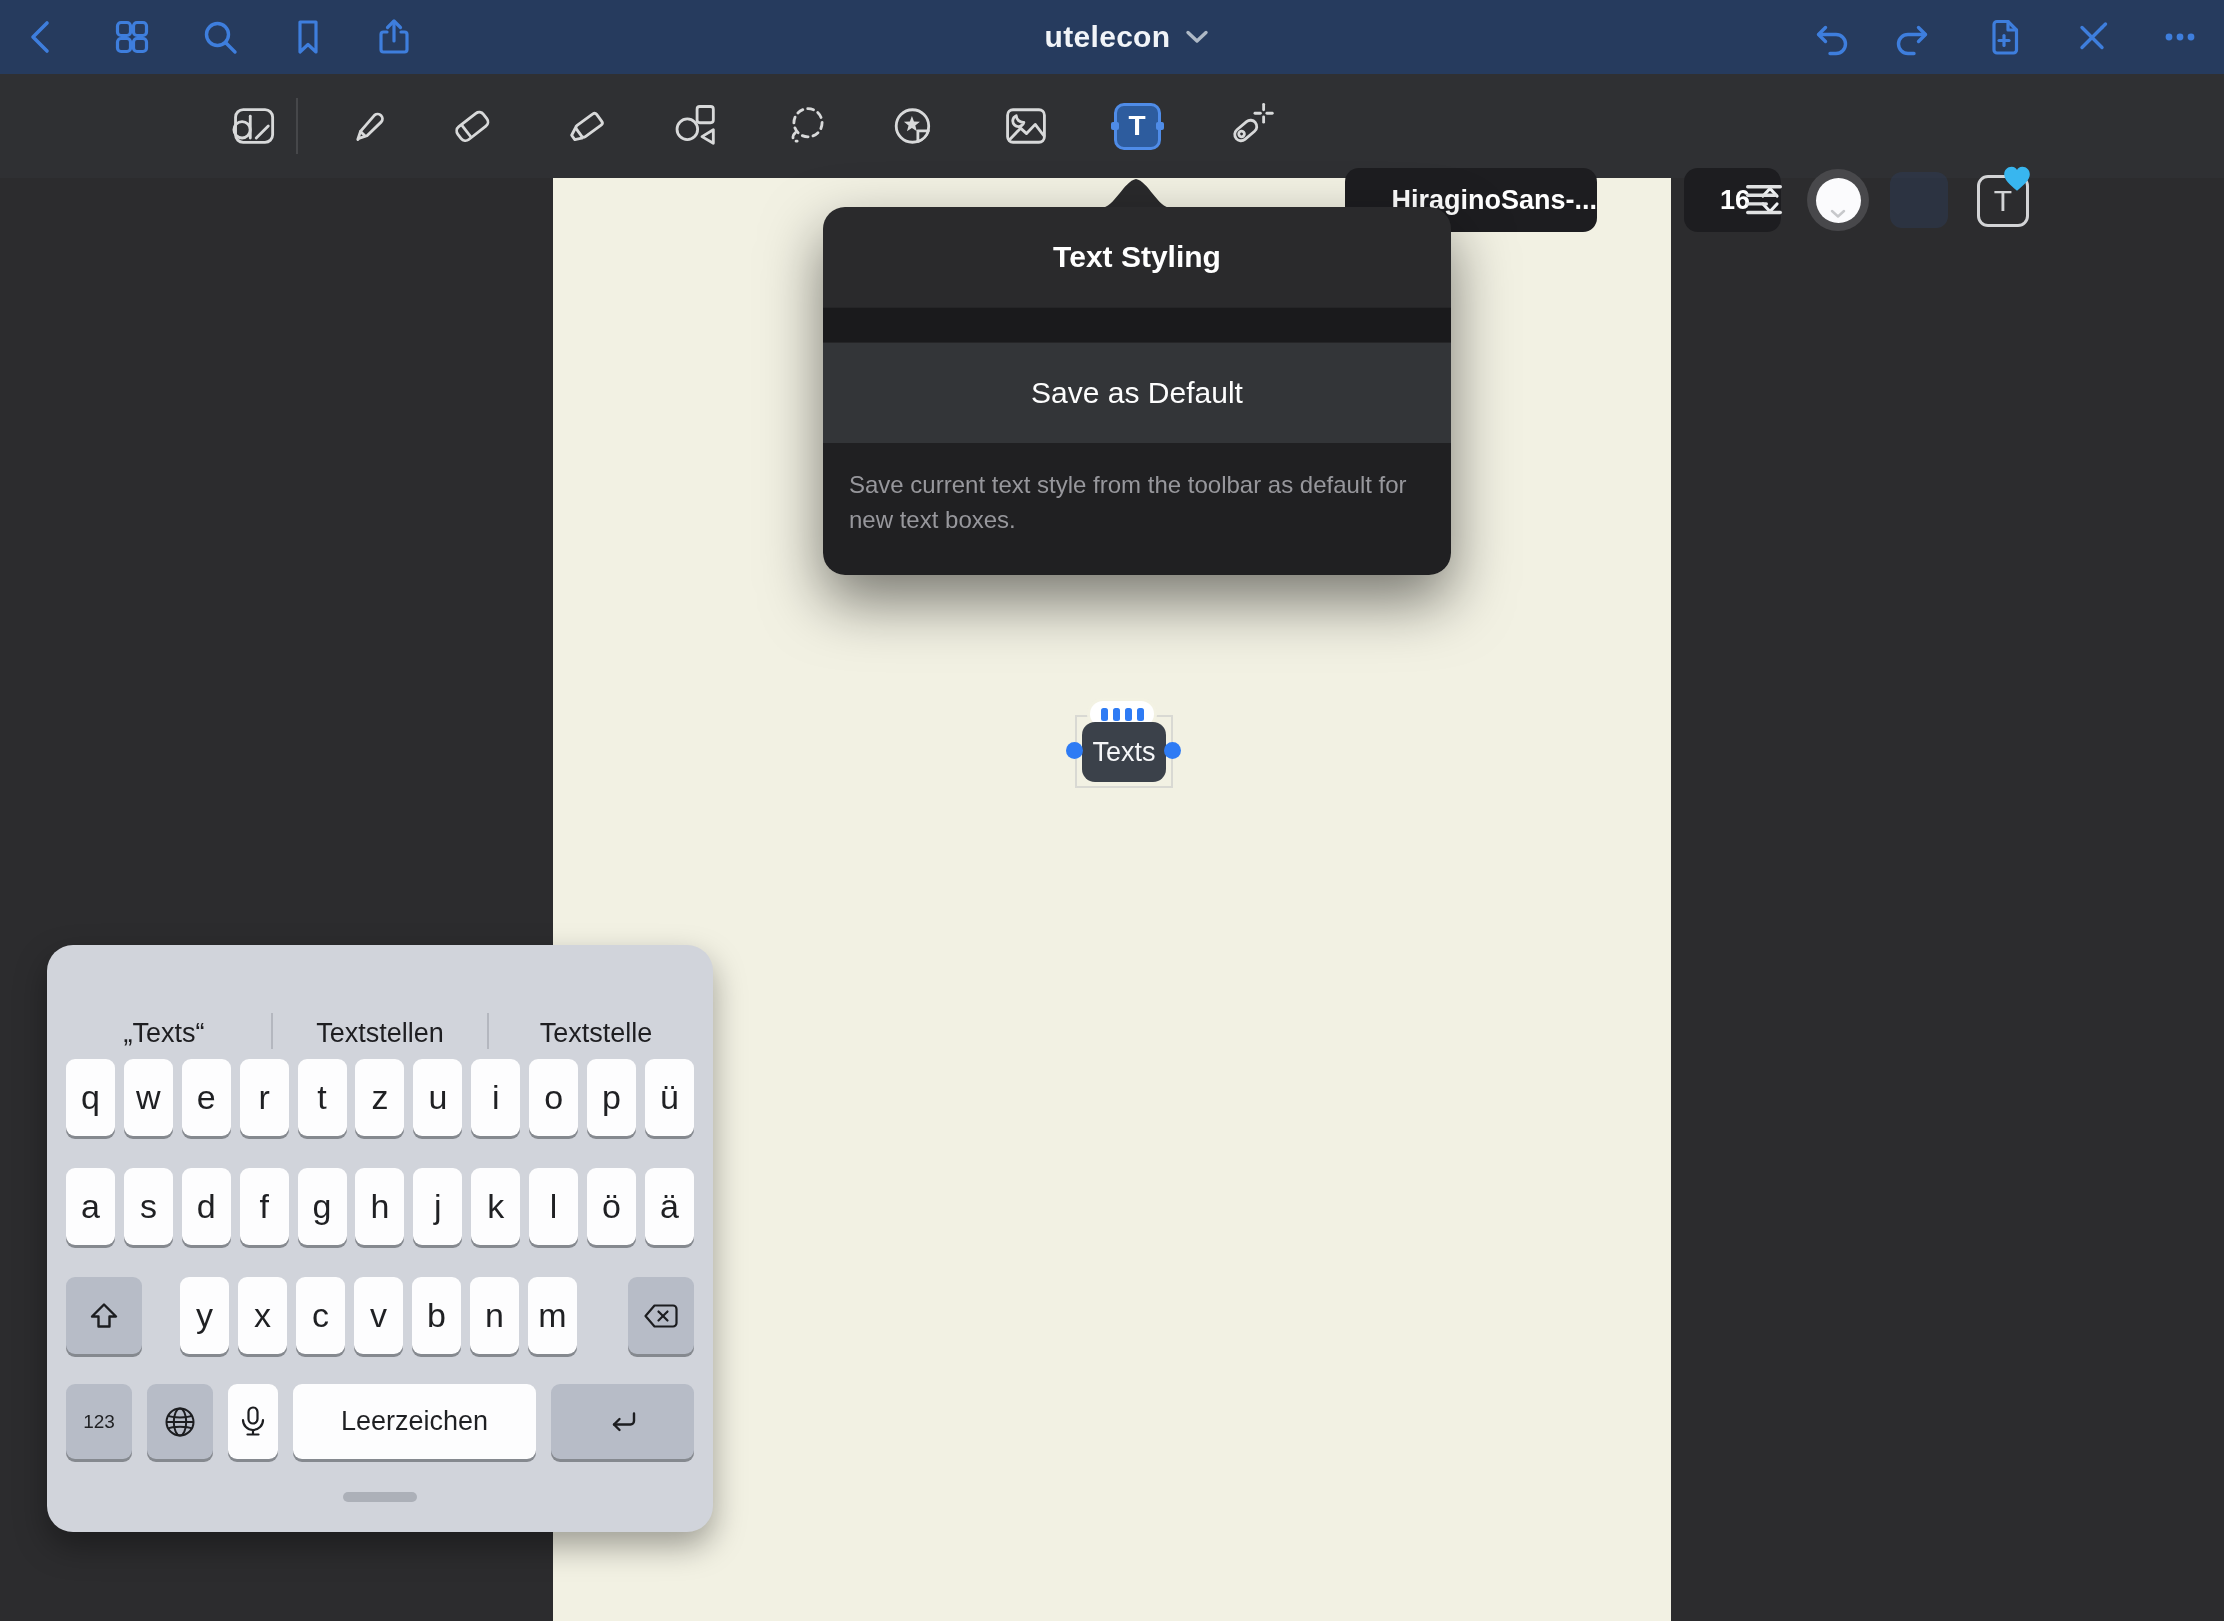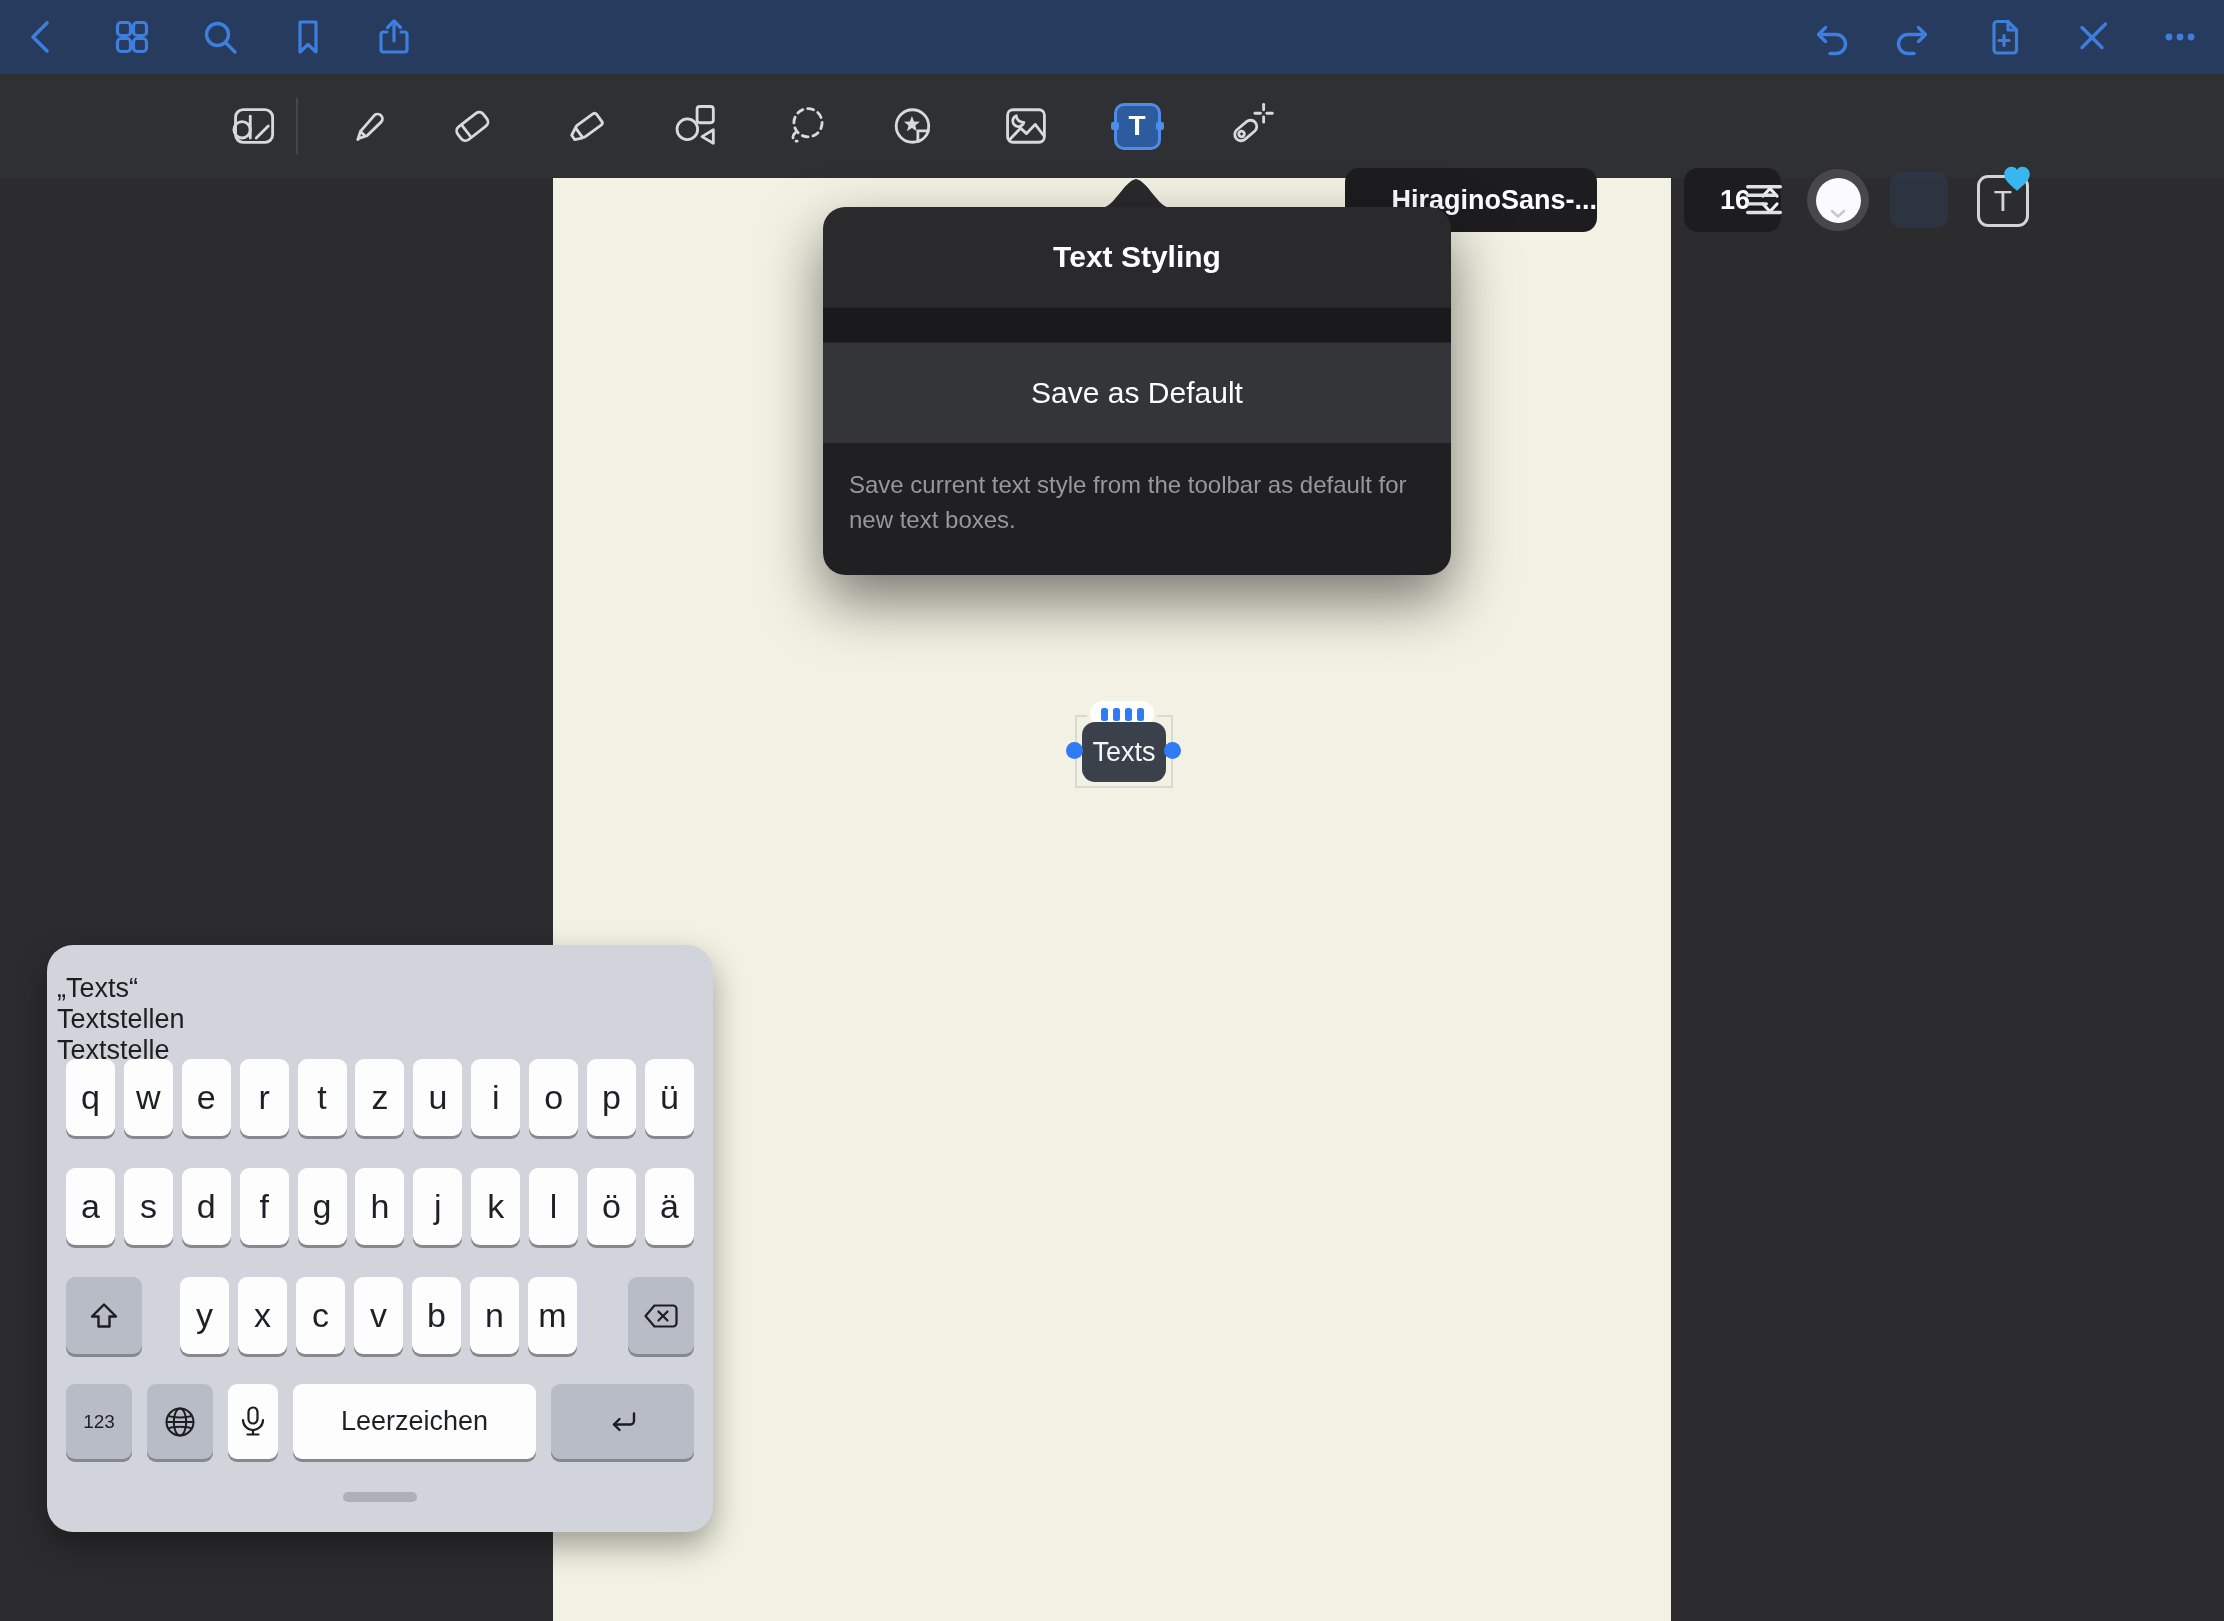--- a/index.html
+++ b/index.html
@@ -60,21 +60,21 @@
   .tb-box { position:absolute; left:1082px; top:722px; width:84px; height:60px; background:#3b414a; border-radius:13px;
             display:flex; align-items:center; justify-content:center; color:#f5f6f8; font-size:27px; }
   .tb-pill { position:absolute; left:1090px; top:701px; width:64px; height:26px; background:#ffffff; border-radius:13px;
              box-shadow:0 0 0 3px rgba(242,241,227,.95); display:flex; align-items:center; justify-content:center; gap:5px; }
   .tb-pill .bar { width:7px; height:13px; border-radius:2.5px; background:#2e7bf4; }
   .tb-handle { position:absolute; width:17px; height:17px; border-radius:50%; background:#2e7bf4; }
 
   
   .keyboard { position:absolute; left:47px; top:945px; width:666px; height:587px; background:#d1d4db;
               border-radius:26px; box-shadow:0 14px 32px rgba(0,0,0,.35); }
-  .sugg { position:absolute; left:10px; right:10px; top:28px; height:56px; display:flex; align-items:flex-start;flex-direction:column; }
+  .sugg { position:absolute; left:10px; right:10px; top:48px; height:56px; display:flex; align-items:flex-end; }
   .sugg-cell { flex:1; text-align:center; font-size:27px; color:#1e1e21; }
   .sugg-div { width:2px; height:36px; background:#b4b7bf; }
   .krow { position:absolute; left:19px; right:19px; height:77px; display:flex; }
   .krow.r1 { top:114px; justify-content:space-between; }
   .krow.r2 { top:223px; justify-content:space-between; }
   .krow.r3 { top:332px; }
   .krow.r4 { top:439px; height:75px; gap:15px; }
   .key { height:100%; background:#fdfdfe; border-radius:9px; box-shadow:0 3px 0 rgba(120,123,129,.85);
          display:flex; align-items:center; justify-content:center; font-size:34px; color:#1f2023; }
   .key.letter { width:49px; }
@@ -131,20 +131,26 @@
         </svg>
     </div>
     <div class="nbtn" style="left:366px;">
       <svg width="44" height="44" viewBox="0 0 44 44" fill="none" stroke="#3e7edd" stroke-width="3.2" stroke-linecap="round" stroke-linejoin="round">
         <path d="M15,17 h-3.5 a2.5,2.5 0 0 0 -2.5,2.5 v15 a2.5,2.5 0 0 0 2.5,2.5 h21 a2.5,2.5 0 0 0 2.5,-2.5 v-15 a2.5,2.5 0 0 0 -2.5,-2.5 H29"></path>
         <line x1="22" y1="26" x2="22" y2="6.5"></line>
           <polyline points="15.5,12.5 22,6 28.5,12.5"></polyline>
         </svg>
     </div>
 
+    <div class="nav-title">
+      <span class="t">utelecon</span>
+      <svg width="24" height="14" viewBox="0 0 24 14" fill="none" stroke="#aeb9c6" stroke-width="3.4" stroke-linecap="round" stroke-linejoin="round">
+          <polyline points="3,2.5 12,11 21,2.5"></polyline>
+        </svg>
+    </div>
 
     <div class="nbtn" style="left:1800px;">
       <svg width="44" height="44" viewBox="0 0 44 44" fill="none" stroke="#3e7edd" stroke-width="3.4" stroke-linecap="round" stroke-linejoin="round">
           <path d="M13,19.5 h17 a9.5,9.5 0 0 1 0,19 h-6"></path>
           <polyline points="19.5,12.5 12.5,19.5 19.5,26.5"></polyline>
         </svg>
     </div>
     <div class="nbtn" style="left:1888px;">
       <svg width="44" height="44" viewBox="0 0 44 44" fill="none" stroke="#3e7edd" stroke-width="3.4" stroke-linecap="round" stroke-linejoin="round">
           <path d="M31,19.5 h-17 a9.5,9.5 0 0 0 0,19 h6"></path>

